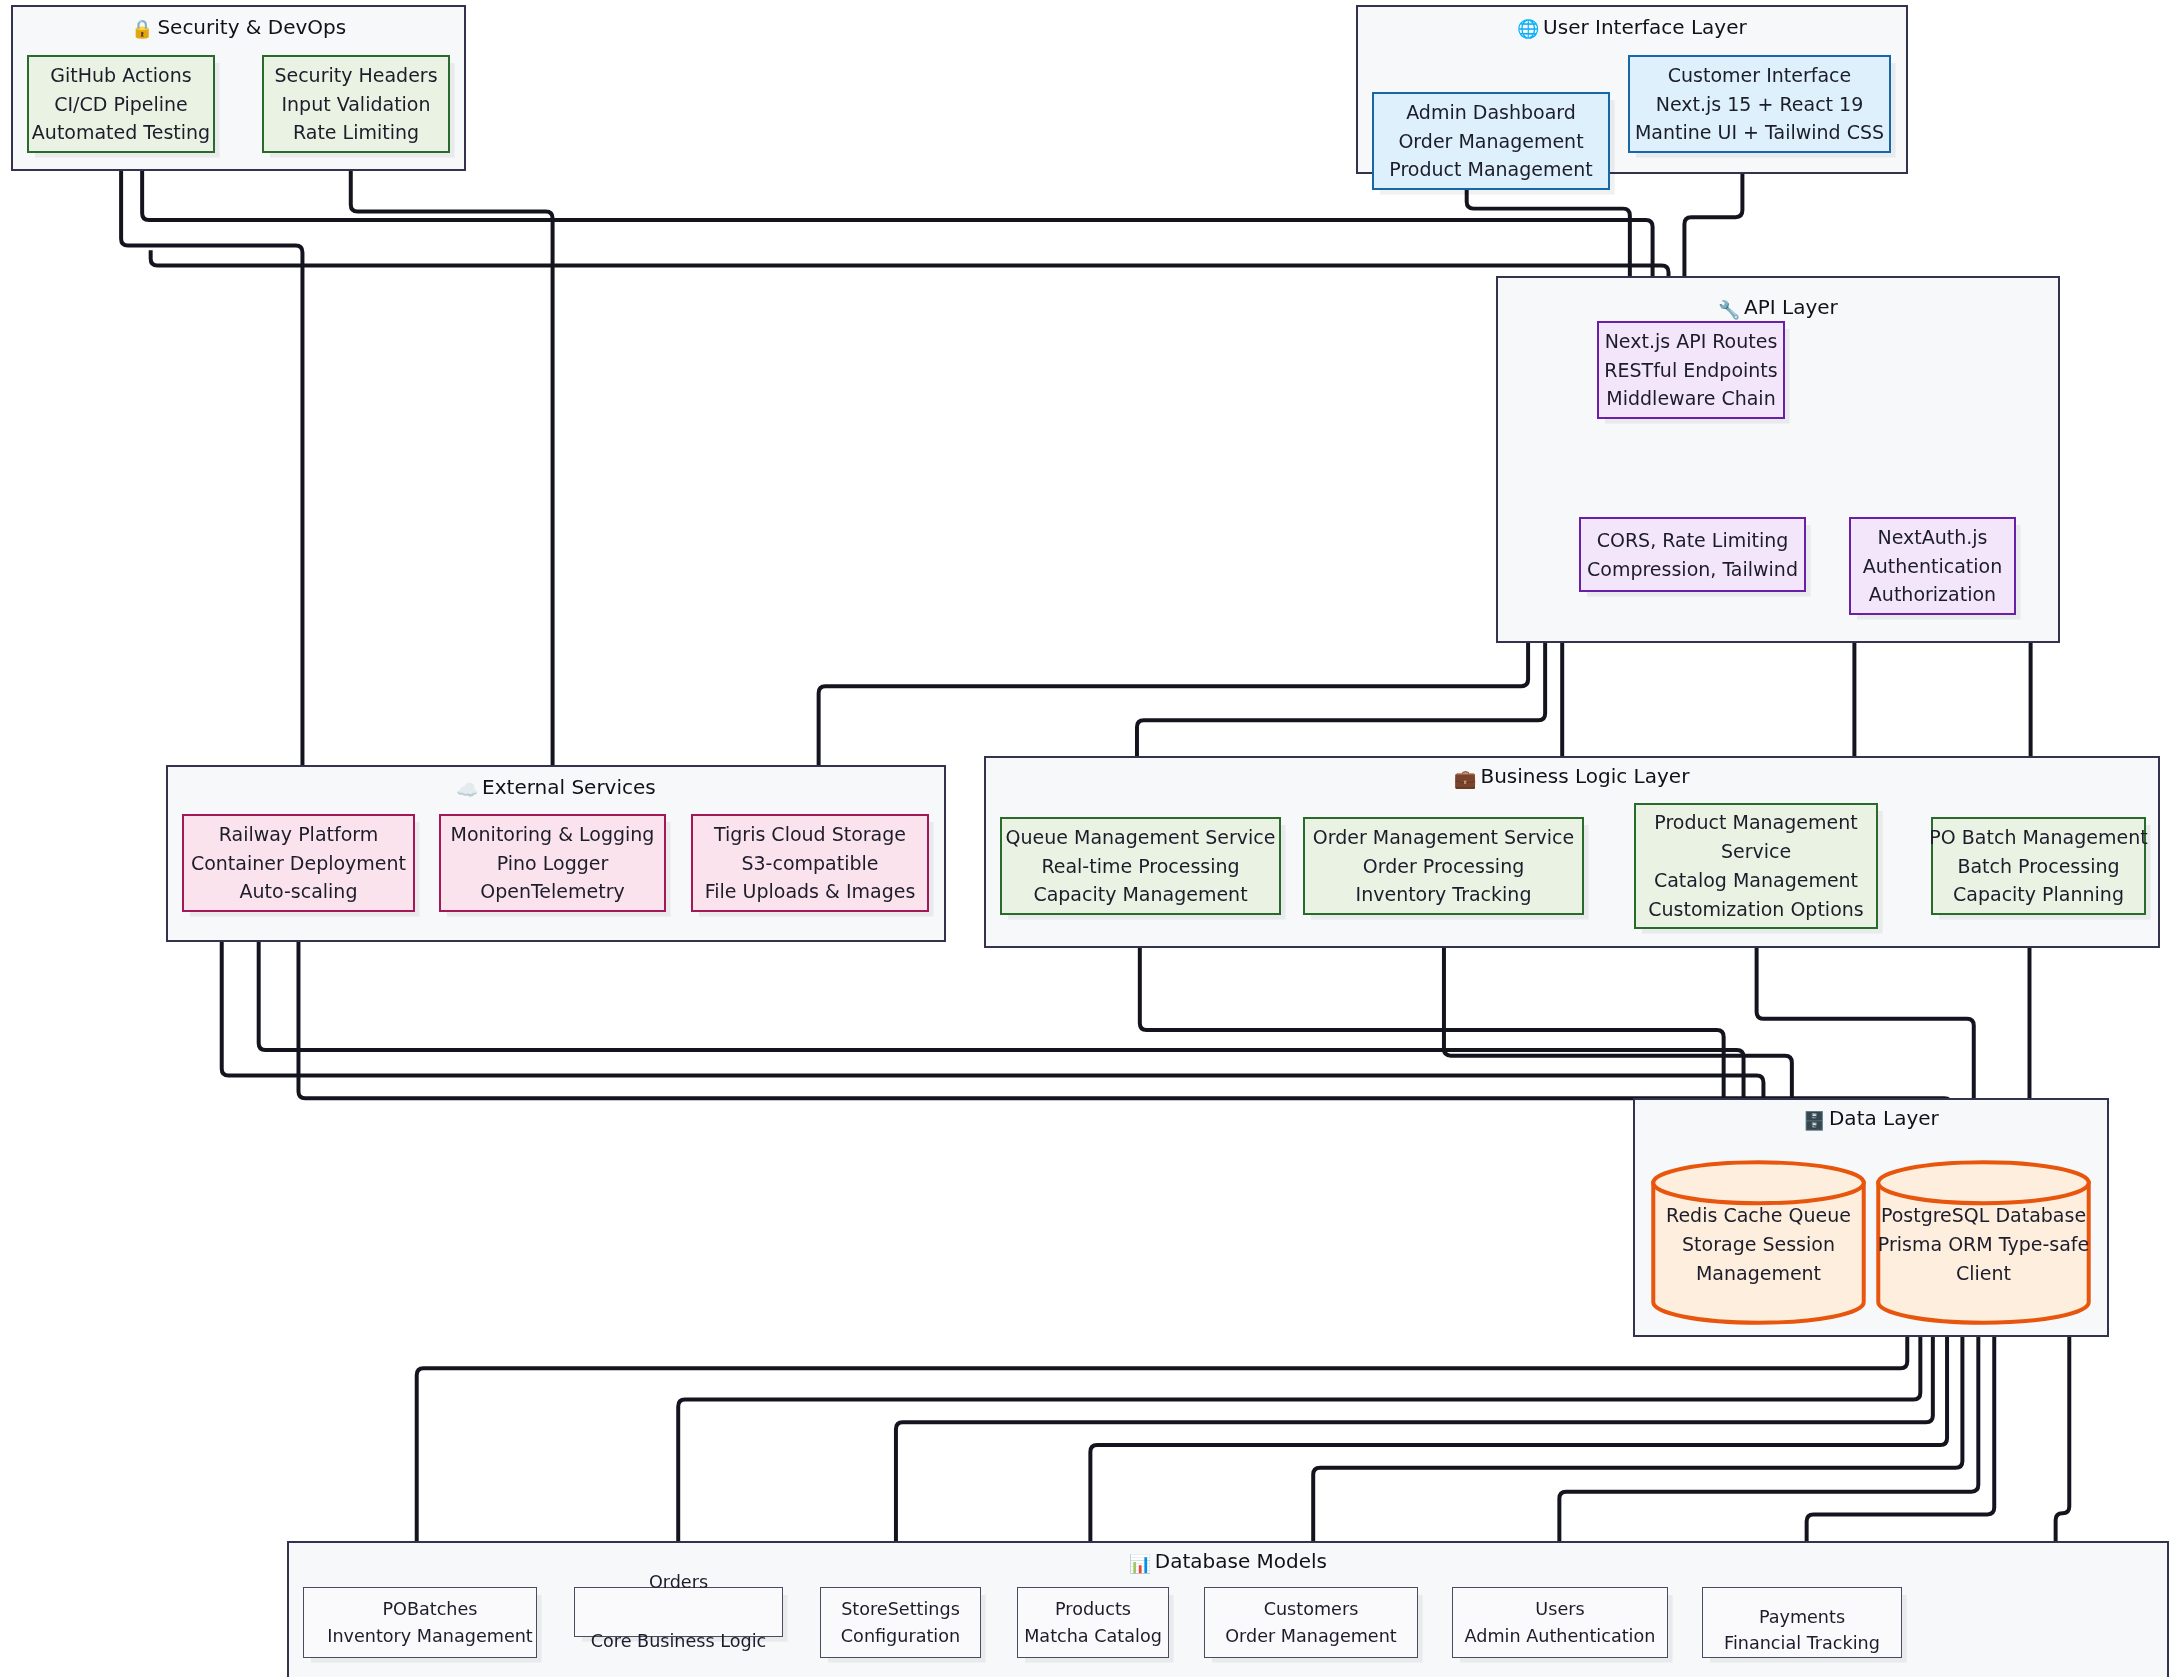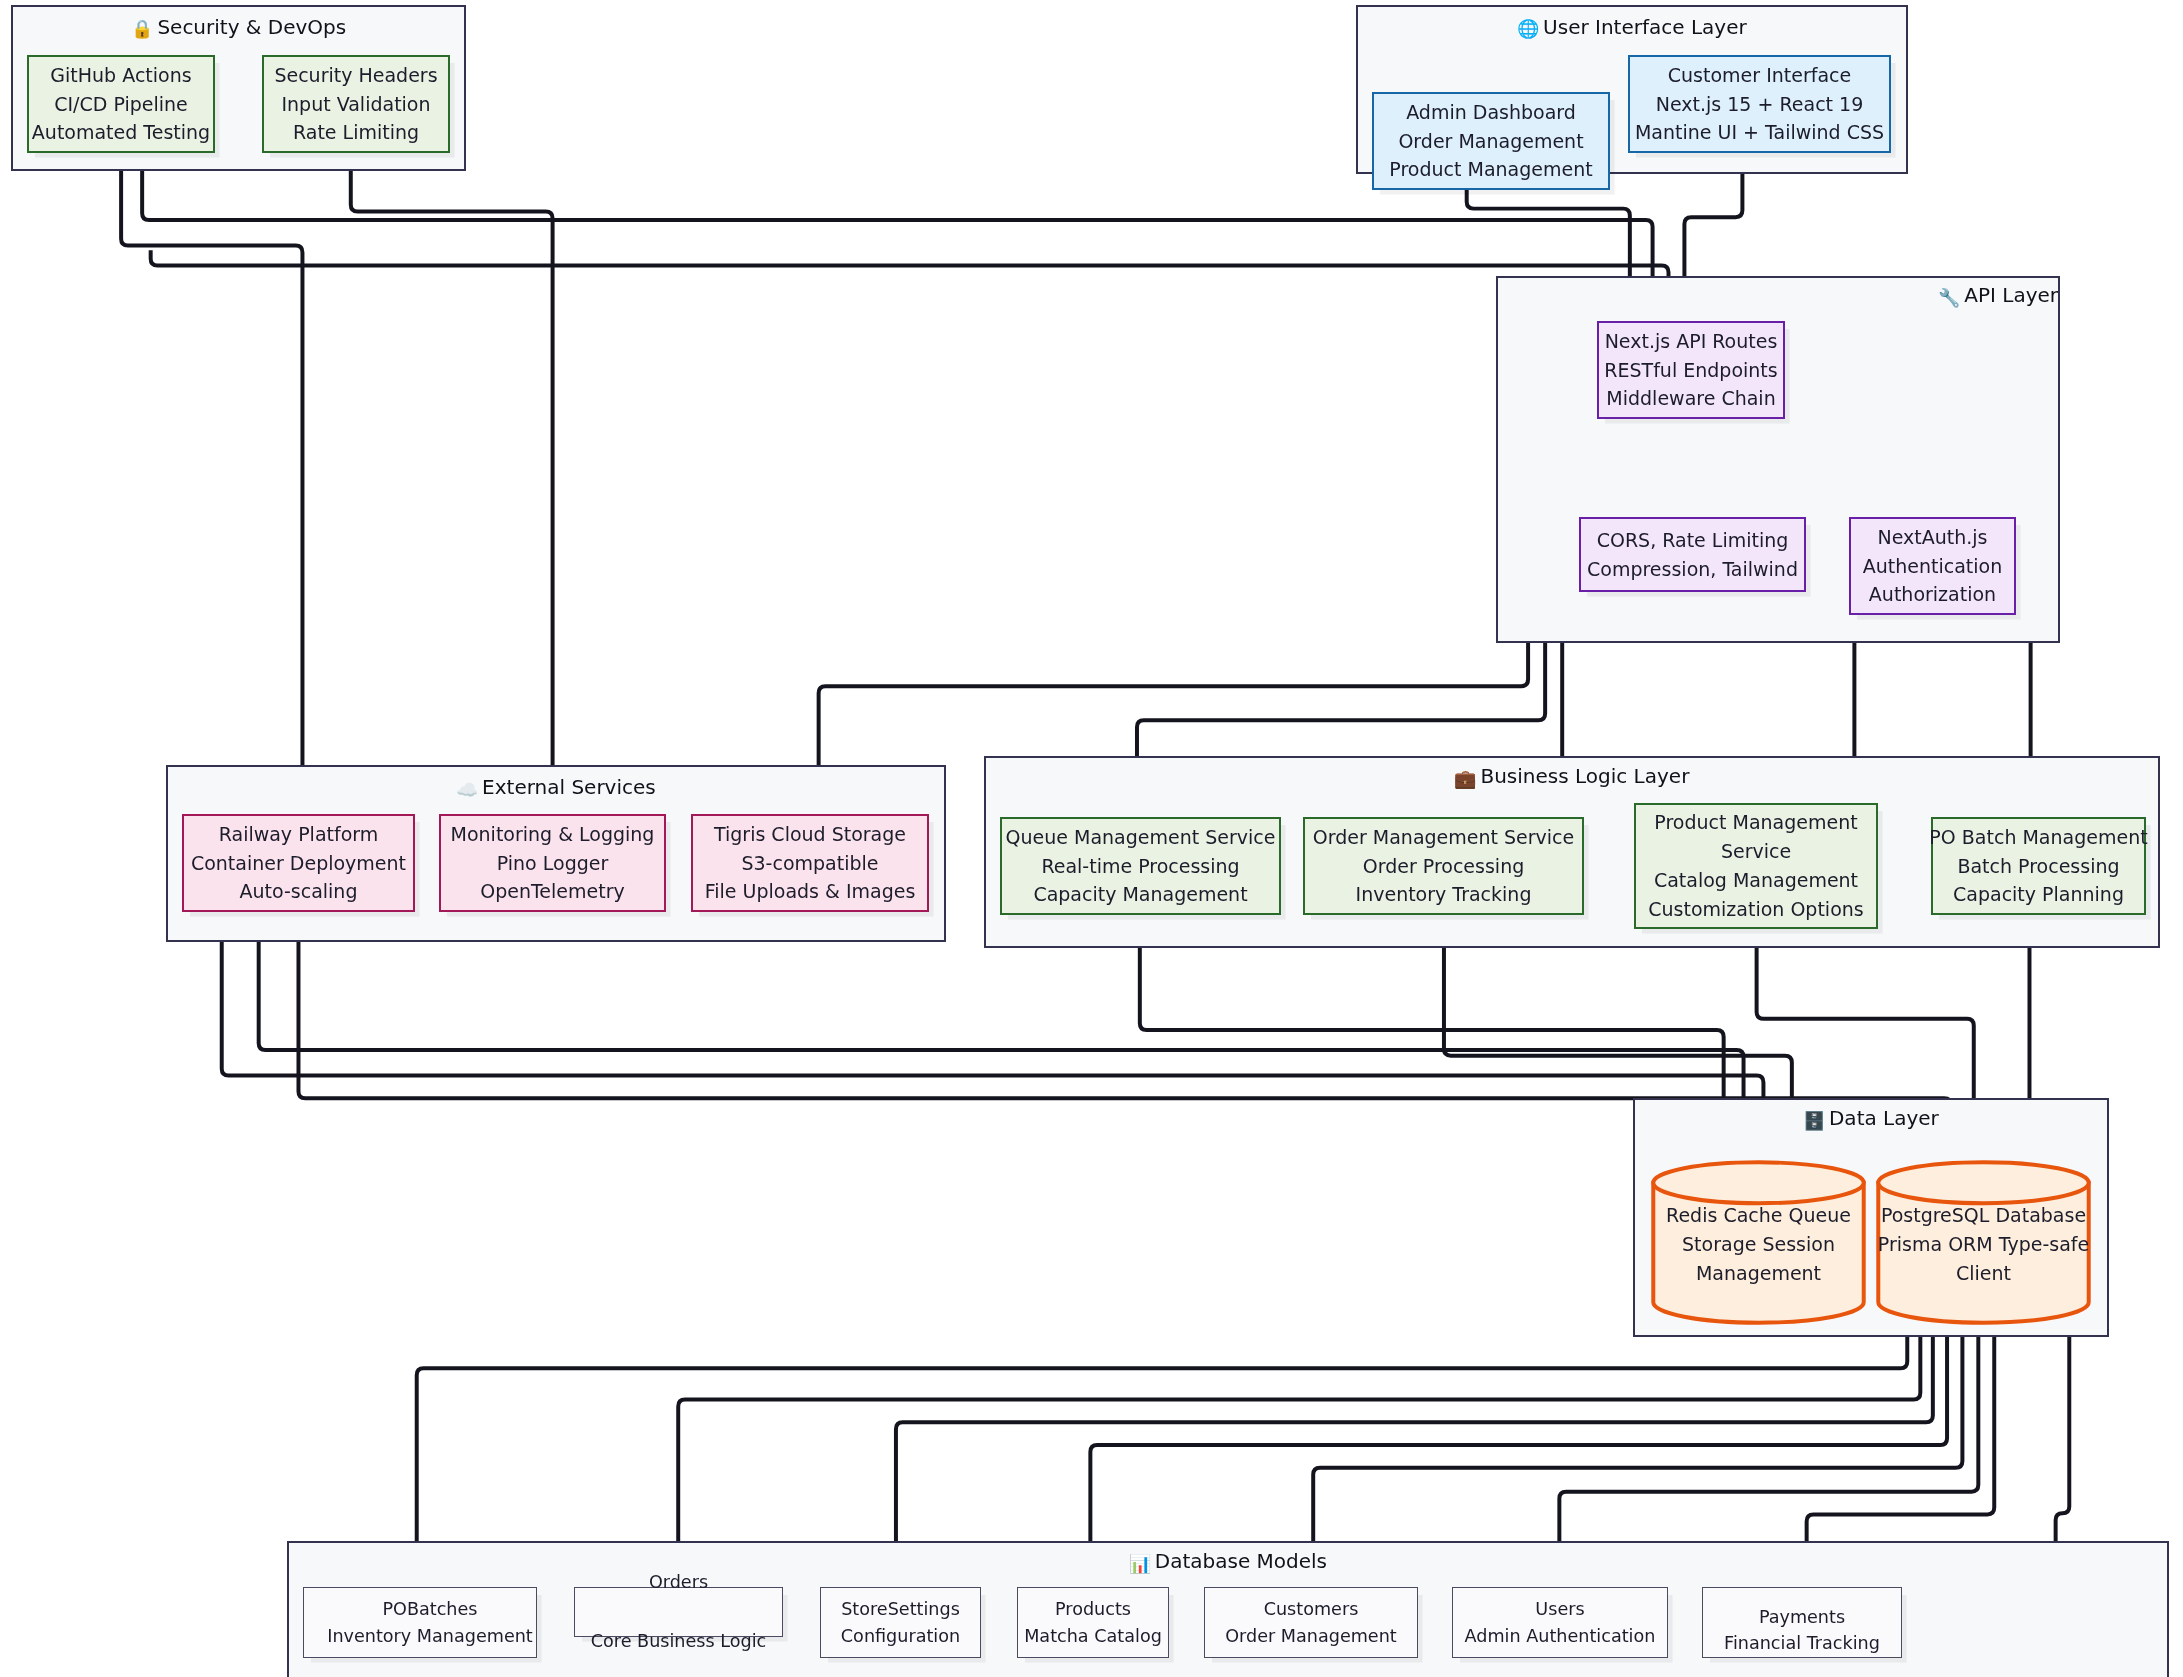--- a/index.html
+++ b/index.html
@@ -123,21 +123,21 @@
     <span class="ln">Order Management</span>
     <span class="ln">Product Management</span>
   </div>
   <div class="node n-blue" style="left:1628px;top:55px;width:263px;height:98px;">
     <span class="ln">Customer Interface</span>
     <span class="ln">Next.js 15 + React 19</span>
     <span class="ln">Mantine UI + Tailwind CSS</span>
   </div>
 
   <div class="subgraph" style="left:1496px;top:276px;width:564px;height:367px;">
-    <div class="subgraph-title" style="top:7px;text-align:right;">
+    <div class="subgraph-title" style="top:19px;">
       <span class="emo">🔧</span><span>API Layer</span>
     </div>
   </div>
   <div class="node n-purple" style="left:1597px;top:321px;width:188px;height:98px;">
     <span class="ln">Next.js API Routes</span>
     <span class="ln">RESTful Endpoints</span>
     <span class="ln">Middleware Chain</span>
   </div>
   <div class="node n-purple" style="left:1579px;top:517px;width:227px;height:75px;">
     <span class="ln">CORS, Rate Limiting</span>

